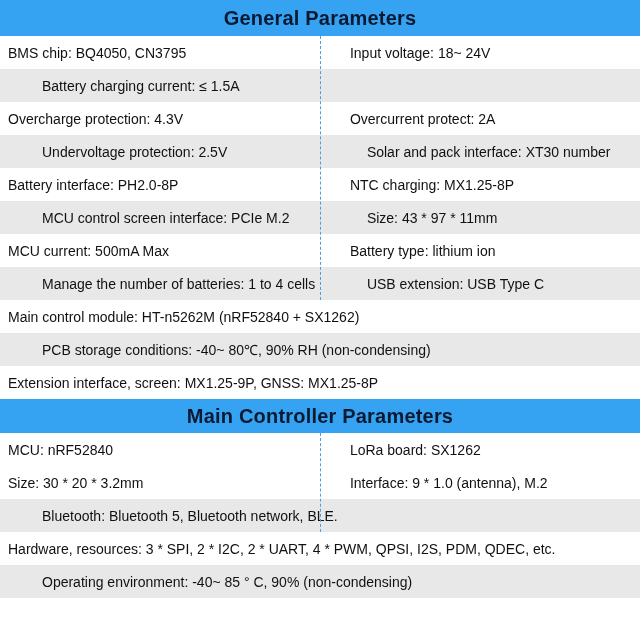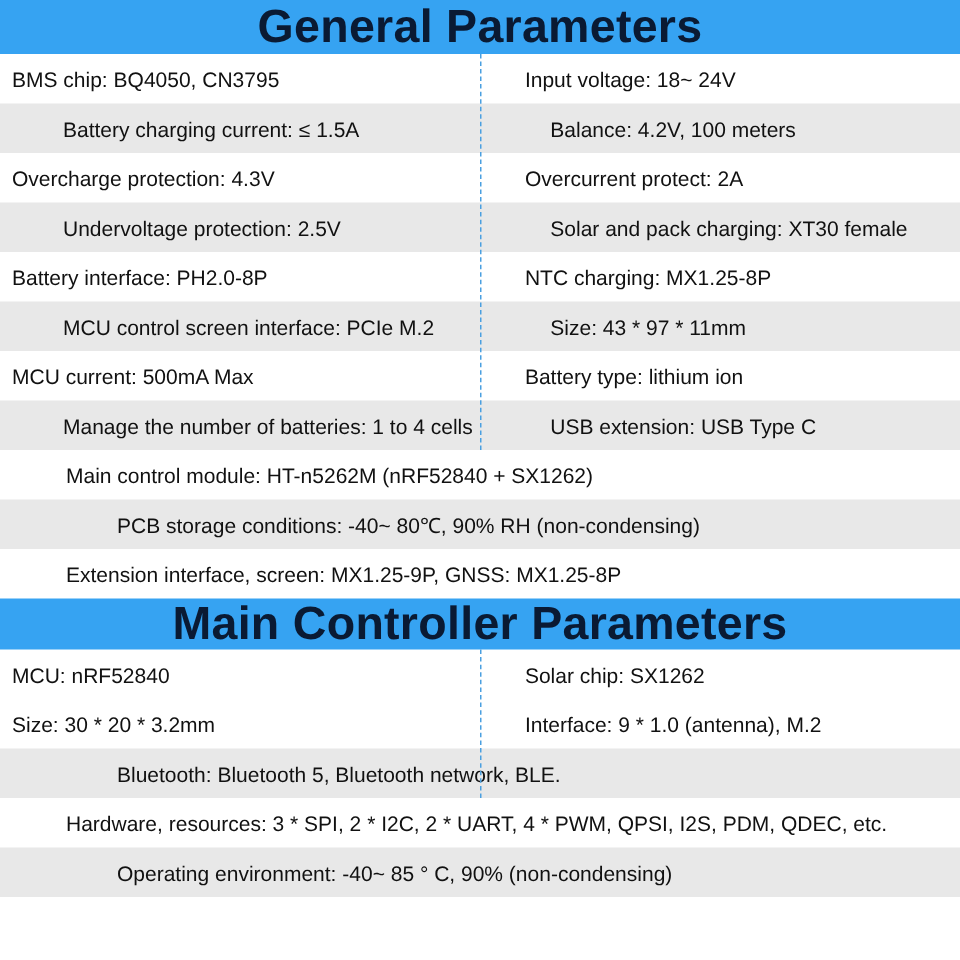--- a/index.html
+++ b/index.html
@@ -1,55 +1,54 @@
 <!DOCTYPE html>
 <html><head>
 <meta charset="utf-8">
 <style>
   html, body { margin: 0; padding: 0; }
   body { width: 640px; height: 640px; overflow: hidden; background: #ffffff; font-family: "Liberation Sans", sans-serif; color: #111; }
   .page { position: relative; width: 640px; height: 640px; }
   .header { background: #36a3f2; height: 36px; display: flex; align-items: center; justify-content: center; }
-  .header span { font-weight: bold; font-size: 31px; color: #0a1a33; letter-spacing: 0.2px; }
+  .header span { font-weight: bold; font-size: 20px; color: #0a1a33; letter-spacing: 0.2px; }
   .header.h2 { height: 34px; }
   .section { position: relative; }
   .row { height: 33px; display: flex; align-items: center; font-size: 14px; gap: 40px; }
   .row.alt { background: #e8e8e8; padding-left: 34px; }
   .row .cell { padding-left: 8px; box-sizing: border-box; white-space: nowrap; }
   .row .left { width: 320px; }
   .row .right { width: 320px; padding-left: 10px; }
-  .row .full { width: 628px; margin-left: 36px; }
+  .row .full { width: 628px; }
   .divider { position: absolute; left: 320px; top: 0; width: 0; border-left: 1px dashed #4a9fe0; }
 </style>
 </head>
 <body>
 
 <div class="page">
 
   <div class="header">
     <span>General Parameters</span>
   </div>
 
   <div class="section">
     <div class="divider" style="height:264px"></div>
     <div class="row">
       <div class="cell left">BMS chip: BQ4050, CN3795</div>
       <div class="cell right">Input voltage: 18~ 24V</div>
     </div>
     <div class="row alt">
       <div class="cell left">Battery charging current: ≤ 1.5A</div>
-      <div class="cell right">Balance: 4.2V, 100 meters</div>
     </div>
     <div class="row">
       <div class="cell left">Overcharge protection: 4.3V</div>
       <div class="cell right">Overcurrent protect: 2A</div>
     </div>
     <div class="row alt">
       <div class="cell left">Undervoltage protection: 2.5V</div>
-      <div class="cell right">Solar and pack charging: XT30 female</div>
+      <div class="cell right">Solar and pack interface: XT30 number</div>
     </div>
     <div class="row">
       <div class="cell left">Battery interface: PH2.0-8P</div>
       <div class="cell right">NTC charging: MX1.25-8P</div>
     </div>
     <div class="row alt">
       <div class="cell left">MCU control screen interface: PCIe M.2</div>
       <div class="cell right">Size: 43 * 97 * 11mm</div>
     </div>
     <div class="row">
@@ -72,21 +71,21 @@
   </div>
 
   <div class="header h2">
     <span>Main Controller Parameters</span>
   </div>
 
   <div class="section">
     <div class="divider" style="height:99px"></div>
     <div class="row">
       <div class="cell left">MCU: nRF52840</div>
-      <div class="cell right">Solar chip: SX1262</div>
+      <div class="cell right">LoRa board: SX1262</div>
     </div>
     <div class="row">
       <div class="cell left">Size: 30 * 20 * 3.2mm</div>
       <div class="cell right">Interface: 9 * 1.0 (antenna), M.2</div>
     </div>
     <div class="row alt">
       <div class="cell full">Bluetooth: Bluetooth 5, Bluetooth network, BLE.</div>
     </div>
     <div class="row">
       <div class="cell full">Hardware, resources: 3 * SPI, 2 * I2C, 2 * UART, 4 * PWM, QPSI, I2S, PDM, QDEC, etc.</div>

